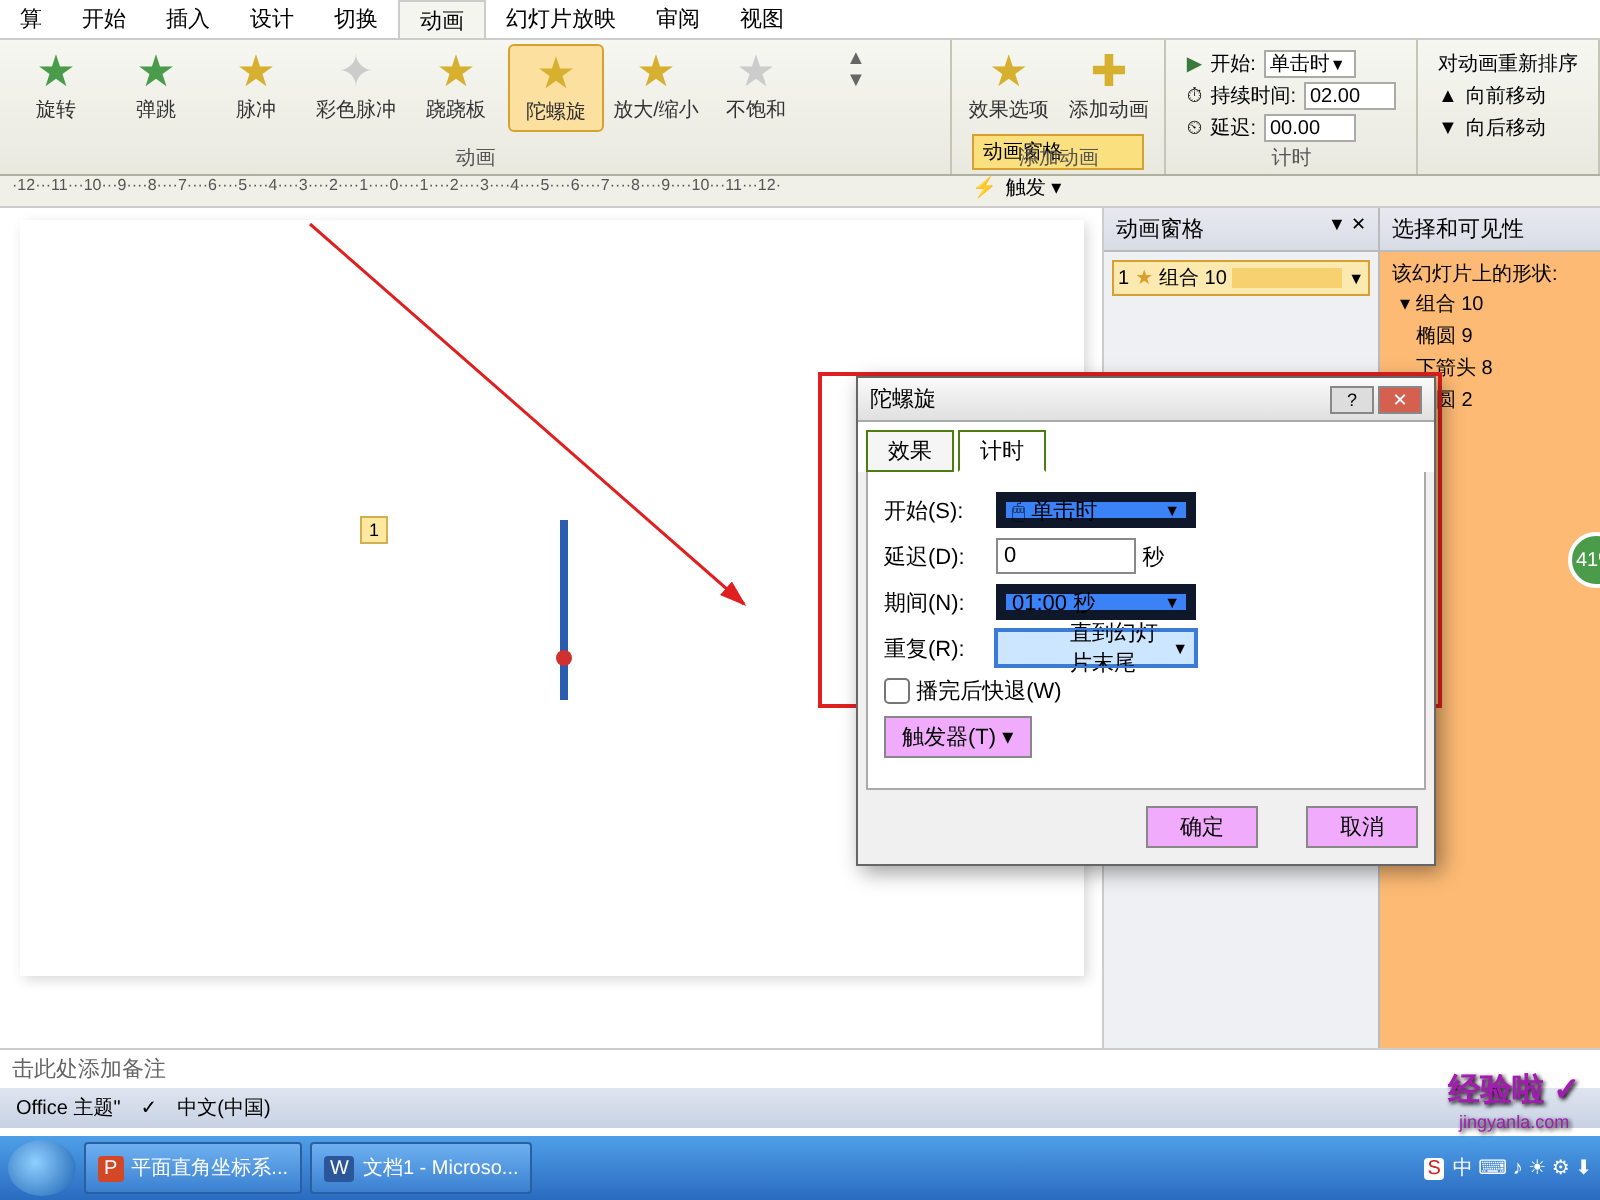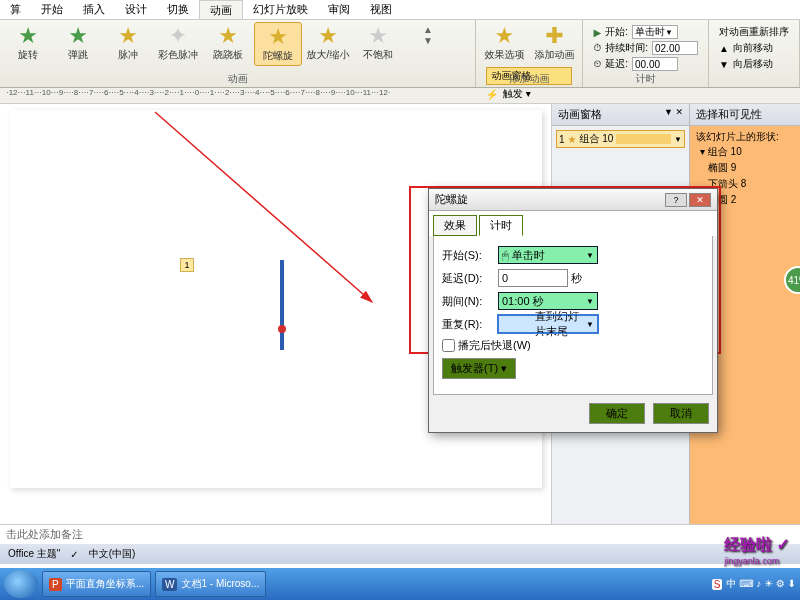--- a/index.html
+++ b/index.html
@@ -49,33 +49,33 @@
 .dlg-title { background: linear-gradient(#fafafa,#e0e0e0); padding: 3px 6px; display: flex; justify-content: space-between; align-items: center; border-bottom: 1px solid #aaa; }
 .dlg-ctrl { display: flex; gap: 2px; }
 .dlg-ctrl span { width: 22px; height: 14px; border: 1px solid #888; background: #ddd; font-size: 9px; text-align: center; line-height: 12px; }
 .dlg-ctrl .x { background: #d46050; color: #fff; }
 .dlg-tabs { display: flex; background: #fff; padding: 4px 4px 0 4px; }
 .dlg-tab { padding: 2px 10px; border: 1px solid #4d7c0f; background: #f5f5f5; font-size: 11px; margin-right: 2px; }
 .dlg-tab.active { background: #fff; border-bottom: 1px solid #fff; }
 .dlg-body { background: #fff; margin: 0 4px; padding: 10px 8px; border: 1px solid #aaa; border-top: none; }
 .frow { display: flex; align-items: center; margin-bottom: 5px; font-size: 11px; }
 .frow label { width: 56px; }
-.fsel { border: 1px solid #0f172a; background: #86efac; width: 100px; height: 18px; padding: 0 3px; display: flex; align-items: center; justify-content: space-between; }
+.fsel { border: 5px solid #0f172a; background: #3b82f6; width: 100px; height: 18px; padding: 0 3px; display: flex; align-items: center; justify-content: space-between; }
 .fsel.hl { background: #cde6ff; border: 1px solid #3a7bd5; outline: 1px solid #3a7bd5; padding-left: 36px; }
 .fspin { border: 1px solid #888; background: #fff; width: 70px; height: 18px; padding: 0 3px; display: flex; align-items: center; }
-.dlg-footer { display: flex; justify-content: flex-end; gap: 8px; padding: 8px; }
-.dbtn { border: 1px solid #888; background: #4d7c0f; padding: 2px 16px; font-size: 11px; }
+.dlg-footer { display: flex; justify-content: flex-end; gap: 24px; padding: 8px; }
+.dbtn { border: 1px solid #888; background: #f0abfc; padding: 2px 16px; font-size: 11px; }
 
 .notes { height: 20px; border-top: 1px solid #ccc; padding: 2px 6px; font-size: 11px; color: #666; background: #fff; }
 .status { height: 20px; background: linear-gradient(#dfe5f0,#c8d2e4); font-size: 10px; padding: 2px 8px; display: flex; align-items: center; gap: 10px; }
 .taskbar { position: absolute; bottom: 0; left: 0; right: 0; height: 32px; background: linear-gradient(#4f9fe8,#2a6bc0); display: flex; align-items: center; padding: 0 4px; gap: 4px; }
 .tb-btn { height: 26px; background: linear-gradient(#6eb0f0,#3a80d0); border: 1px solid #2a60a0; border-radius: 2px; padding: 0 6px; display: flex; align-items: center; color: #fff; font-size: 10px; gap: 4px; }
 .winorb { width: 34px; height: 28px; background: radial-gradient(circle at 40% 40%, #8fd0ff, #1a60b0); border-radius: 50%; }
 .watermark { position: absolute; right: 10px; bottom: 34px; color: #a21caf; font-size: 16px; font-weight: bold; text-shadow: 1px 1px 2px #000; }
-.watermark small { display: block; font-size: 9px; font-weight: normal; }
+.watermark small { display: block; font-size: 9px; font-weight: normal; text-align: center; }
 .badge { position: absolute; right: -12px; top: 266px; width: 28px; height: 28px; background: #4a9c4a; border-radius: 50%; color: #fff; font-size: 10px; display: flex; align-items: center; justify-content: center; border: 2px solid #fff; }
 .tray { margin-left: auto; display: flex; gap: 4px; align-items: center; color: #fff; font-size: 10px; }
 .dd { font-size: 8px; }
 </style>
 </head>
 <body>
 
 <div class="ribbon-tabs">
   <div class="ribbon-tab">算</div>
   <div class="ribbon-tab">开始</div>

